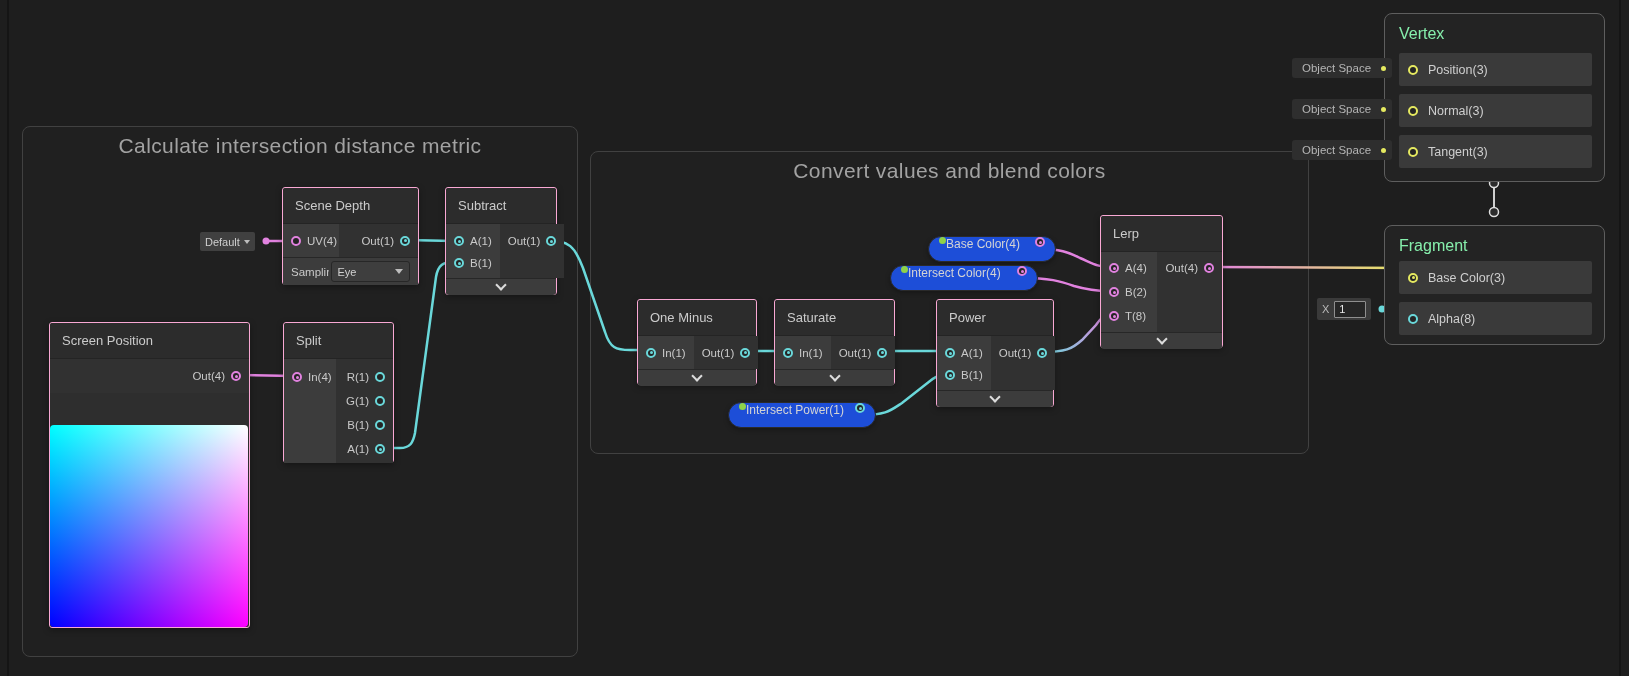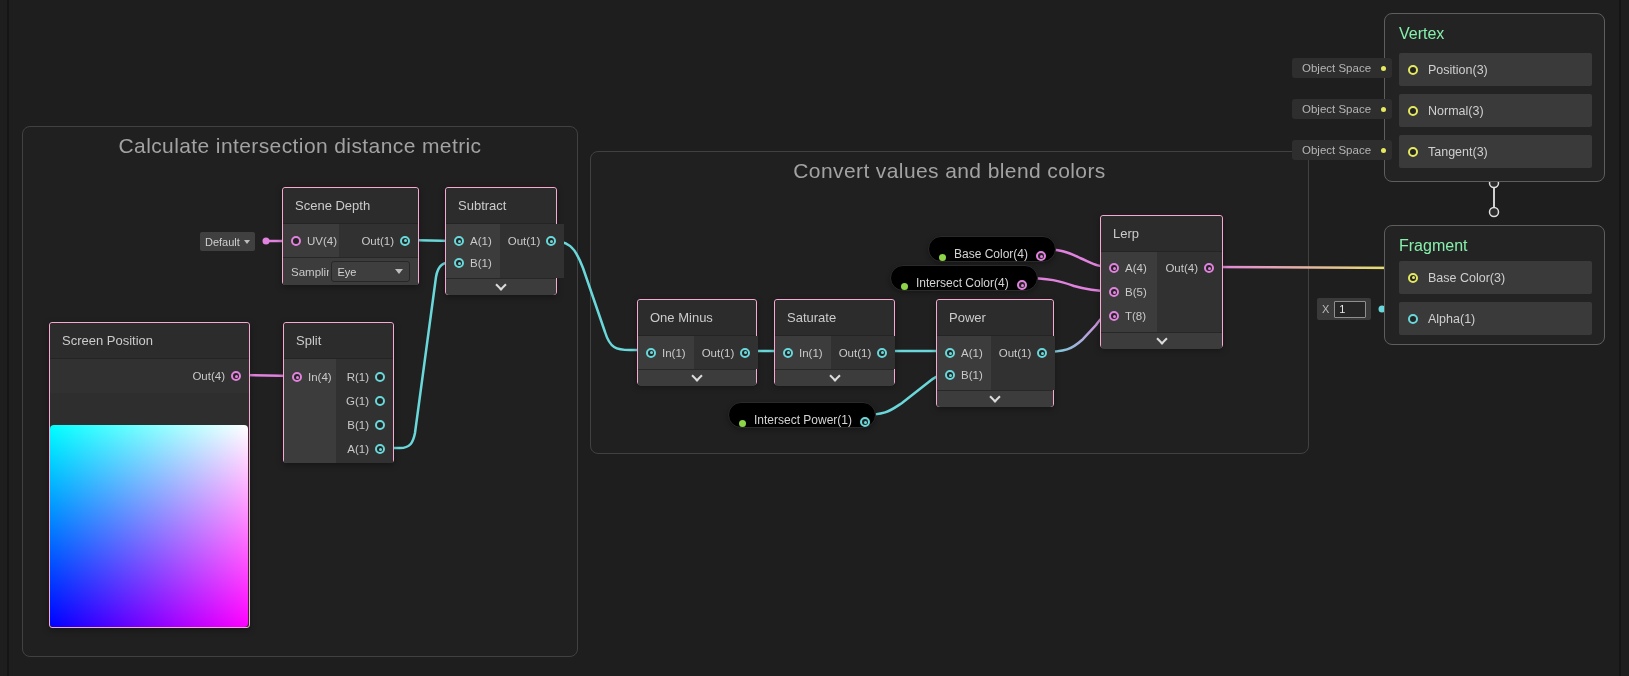--- a/index.html
+++ b/index.html
@@ -31,21 +31,21 @@
   .p.dot::after{content:""; position:absolute; inset:1.5px; border-radius:50%; background:currentColor;}
   .pc{border-color:var(--cyan); color:var(--cyan);}
   .pp{border-color:var(--pink); color:var(--pink);}
   .py{border-color:var(--yellow); color:var(--yellow);}
 
   
   .dd{background:#3e3e3e; border:1px solid #272727; border-radius:3px; height:21px; display:flex; align-items:center; justify-content:space-between; padding:0 6px; color:#d2d2d2; font-size:11px; white-space:nowrap;}
   .dd-arr{width:0; height:0; border-left:4px solid transparent; border-right:4px solid transparent; border-top:5px solid #bdbdbd; flex:none; margin-left:6px;}
 
   
-  .pill{position:absolute; height:26px; border-radius:13px; background:#000000; border:1px solid #2a2a2a; display:flex; align-items:flex-end; gap:8px; padding:0 10px; color:#d4d4d4; font-size:12px; white-space:nowrap; box-shadow:0 2px 5px rgba(0,0,0,.3);}
+  .pill{position:absolute; height:26px; border-radius:13px; background:#1d4ed8; border:1px solid #2a2a2a; display:flex; align-items:flex-start; padding:0 10px; color:#d4d4d4; font-size:12px; white-space:nowrap; box-shadow:0 2px 5px rgba(0,0,0,.3);}
   .gdot{width:7px; height:7px; border-radius:50%; background:var(--green); flex:none;}
   .ydot{width:5px; height:5px; border-radius:50%; background:var(--yellow); flex:none;}
 
   .ospill{position:absolute; height:20px; background:#2e2e2e; border-radius:3px; display:flex; align-items:center; justify-content:space-between; padding:0 6px 0 10px; color:#b5b5b5; font-size:11.5px; width:100px; white-space:nowrap;}
 
   .minipill{position:absolute; height:19px; background:#404040; border-radius:2px; display:flex; align-items:center; padding:0 5px; color:#cfcfcf; font-size:11px; white-space:nowrap;}
 
   .xfield{position:absolute; height:22px; background:#3a3a3a; border-radius:2px; display:flex; align-items:center; gap:5px; padding:0 5px; color:#b9b9b9; font-size:11px;}
   .xfield input{width:32px; height:17px; background:#262626; border:1px solid #8f8f8f; border-radius:1px; color:#e8e8e8; font-size:11px; padding:0 4px;}
 
@@ -278,21 +278,21 @@
   <div class="node" style="left:1100px;top:215px;width:123px;height:133px">
     <div class="n-title">Lerp</div>
     <div class="n-body" style="height:80px">
       <div class="col-in" style="width:56px;padding-top:4px">
         <div class="slot" style="height:24px">
             <span class="p pp dot"></span>
             <span>A(4)</span>
           </div>
         <div class="slot" style="height:24px">
             <span class="p pp dot"></span>
-            <span>B(5)</span>
+            <span>B(2)</span>
           </div>
         <div class="slot" style="height:24px">
             <span class="p pp dot"></span>
             <span>T(8)</span>
           </div>
       </div>
       <div class="col-out" style="padding-top:4px">
         <div class="slot right" style="height:24px">
             <span>Out(4)</span>
             <span class="p pp dot"></span>
@@ -350,21 +350,21 @@
   </div>
 
   <div class="master" style="left:1384px;top:225px;width:221px;height:120px">
     <div class="m-title">Fragment</div>
     <div class="m-row" style="top:35px">
       <span class="p py dot"></span>
       <span>Base Color(3)</span>
     </div>
     <div class="m-row" style="top:76px">
       <span class="p pc"></span>
-      <span>Alpha(1)</span>
+      <span>Alpha(8)</span>
     </div>
   </div>
 
   <div class="xfield" style="left:1317px;top:298px">
     <span>X</span>
     <input type="text" value="1" style="">
   </div>
 </div>
 
 </body></html>

